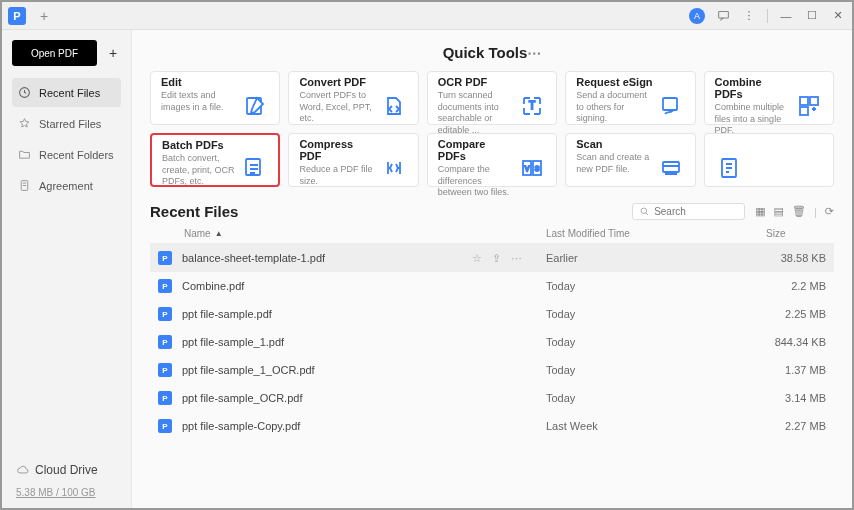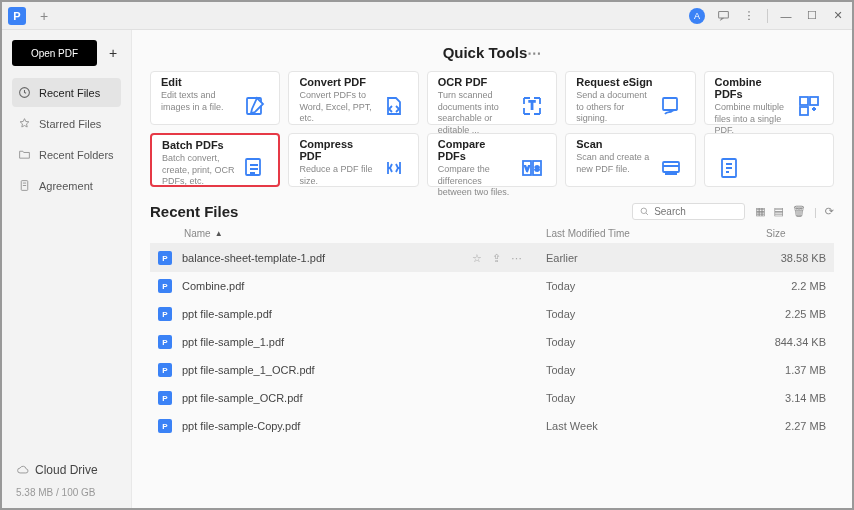--- a/index.html
+++ b/index.html
@@ -13,21 +13,21 @@
 .plus-tab { font-size: 14px; color: #888; cursor: pointer; padding: 0 4px; }
 .main { display: flex; height: calc(100% - 28px); }
 .sidebar { width: 130px; background: #f3f3f3; padding: 10px 10px; display: flex; flex-direction: column; border-right: 1px solid #e8e8e8; }
 .open-pdf-row { display: flex; gap: 8px; align-items: center; margin-bottom: 12px; }
 .open-pdf-btn { flex: 1; background: #000000; color: #fff; font-size: 10px; height: 26px; border: none; border-radius: 3px; cursor: pointer; }
 .plus-btn { width: 16px; height: 16px; font-size: 14px; color: #333; cursor: pointer; display:flex;align-items:center;justify-content:center; }
 .nav-item { display: flex; align-items: center; gap: 8px; font-size: 11px; color: #555; padding: 8px 6px; border-radius: 4px; cursor: pointer; margin-bottom: 2px; }
 .nav-item.selected { background: #e4e4e4; color: #222; }
 .nav-icon { width: 13px; height: 13px; display: flex; align-items: center; justify-content: center; color: #888; }
 .cloud-drive { margin-top: auto; font-size: 12px; color: #444; padding: 6px 4px; display:flex;align-items:center;gap:6px; }
-.storage { font-size: 10px; color: #999; padding: 4px 4px 0; }
+.storage { font-size: 10px; color: #999; padding: 4px 4px 0; text-decoration: underline; }
 .content { flex: 1; background: #fafafa; padding: 14px 18px; overflow-y: auto; display:flex;flex-direction:column; }
 .section-title { font-size: 15px; font-weight: bold; color: #222; margin-bottom: 10px; display:flex;justify-content:center;align-items:center; }
 .cards { display: grid; grid-template-columns: repeat(5, 1fr); gap: 8px; margin-bottom: 8px; }
 .card { border: 1px solid #e5e5e5; border-radius: 4px; background: #fff; padding: 4px 10px; height: 54px; position: relative; cursor: pointer; display:flex; }
 .card.highlight { border: 2px solid #e63946; justify-content: center; }
 .card-text { flex:1; padding-right: 4px; }
 .card-title { font-size: 11px; font-weight: bold; color: #222; margin-bottom: 2px; }
 .card-desc { font-size: 9px; color: #888; line-height: 1.3; }
 .card-icon { width: 26px; height: 26px; align-self: flex-end; color: #3b82f6; margin-left:2px; }
 .recent-header { display:flex; justify-content:space-between; align-items:center; margin: 8px 0 4px; }

